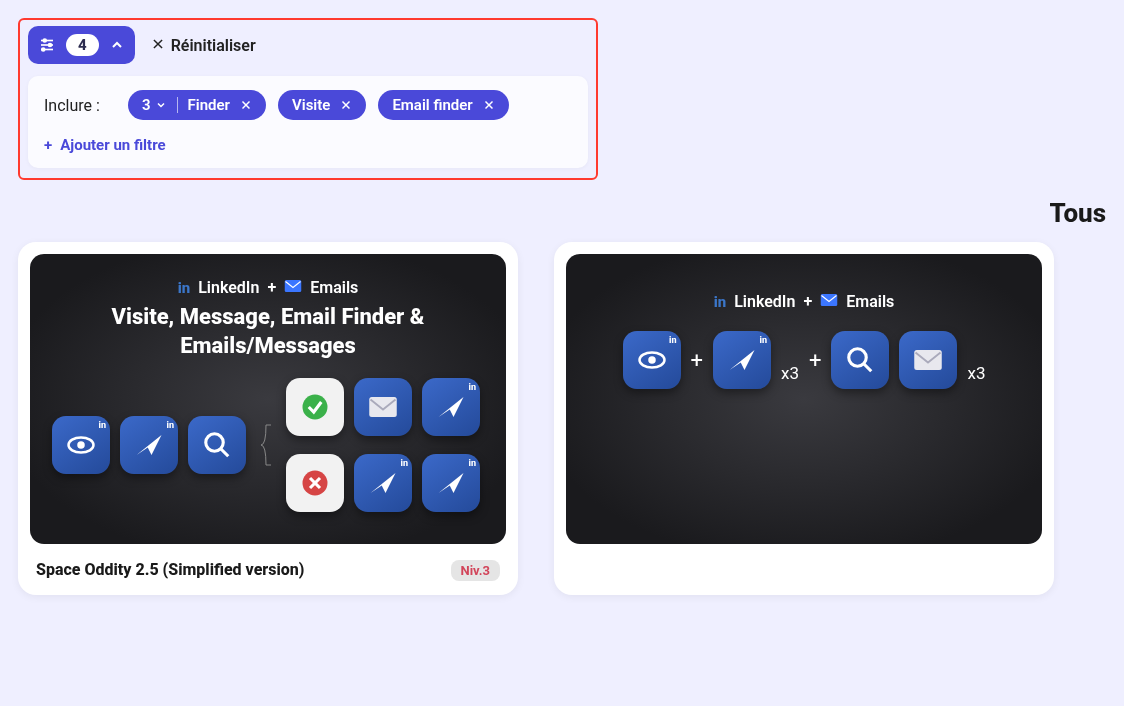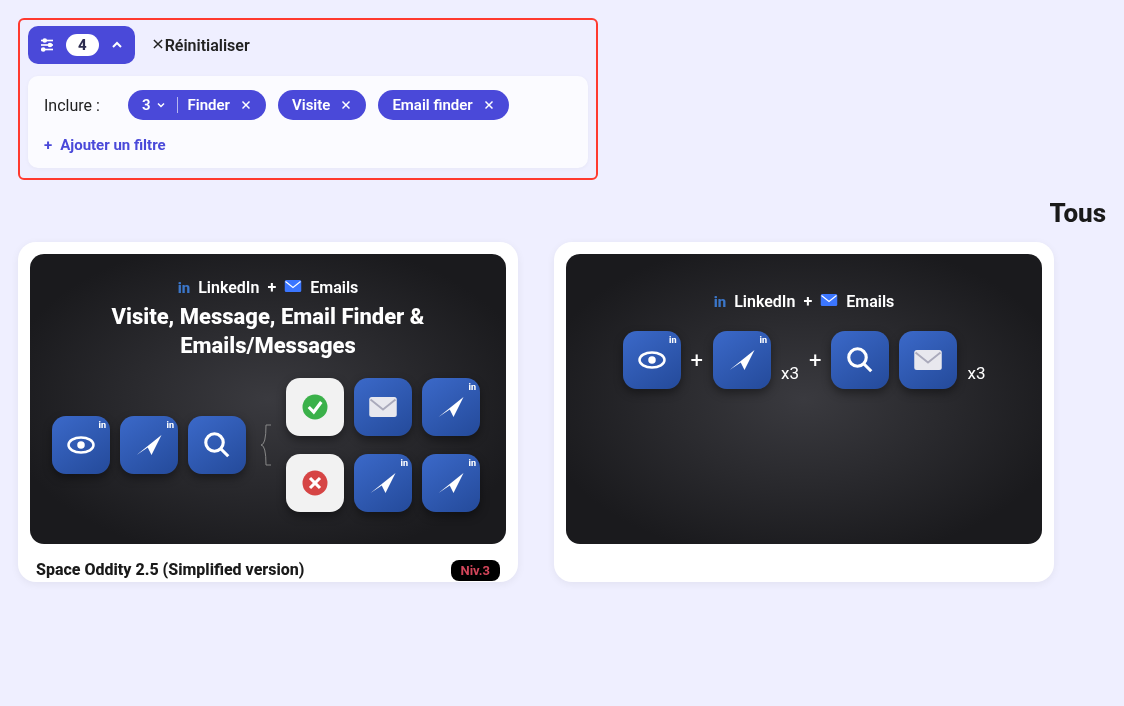--- a/index.html
+++ b/index.html
@@ -37,20 +37,21 @@
     color: #2c2c4f;
     font-weight: 800;
     border-radius: 999px;
     padding: 2px 12px;
     font-size: 15px;
   }
   .chevron-up { width:16px; height:16px; display:block; }
   .reset-btn {
     display: inline-flex;
     align-items: center;
+    gap: 6px;
     color: #222;
     font-weight: 600;
     font-size: 16px;
     cursor: pointer;
   }
   .reset-btn svg { width:14px; height:14px; }
   .filter-body {
     background: #fbfbff;
     border-radius: 10px;
     padding: 14px 16px;
@@ -155,37 +156,37 @@
   }
   .branch-col { display:flex; flex-direction:column; gap:18px; }
   .branch-row { display:flex; align-items:center; gap:10px; }
   .flow2 { display:flex; align-items:center; justify-content:center; gap:10px; margin-top:20px;}
   .plus-white { color:#fff; font-size:22px; font-weight:400; }
   .mult-label { color:#fff; font-size:17px; font-weight:400; align-self:flex-end; margin-bottom:6px; }
   .card-footer {
     display:flex;
     align-items:flex-start;
     justify-content:space-between;
-    padding: 4px 18px 1px 18px;
+    padding: 4px 18px 14px 18px;
     gap:12px;
   }
   .card-title {
     font-size:16px;
     font-weight:800;
     color:#1a1a1a;
     max-width:360px;
   }
   .lvl-badge {
     border-radius: 8px;
     padding: 3px 10px;
     font-size: 13px;
     font-weight:700;
     white-space:nowrap;
   }
-  .lvl3 { background:#000000; color:#d2455a;text-align:right; }
+  .lvl3 { background:#e5e5e5; color:#d2455a;text-align:right; }
   .lvl2 { background:#ffe9cf; color:#d98a2a; }
   .connector { width:20px; height:60px; }
 </style>
 </head>
 <body>
 
 <div class="filter-panel">
   <div class="filter-header">
     <div class="filter-toggle">
       <span>

